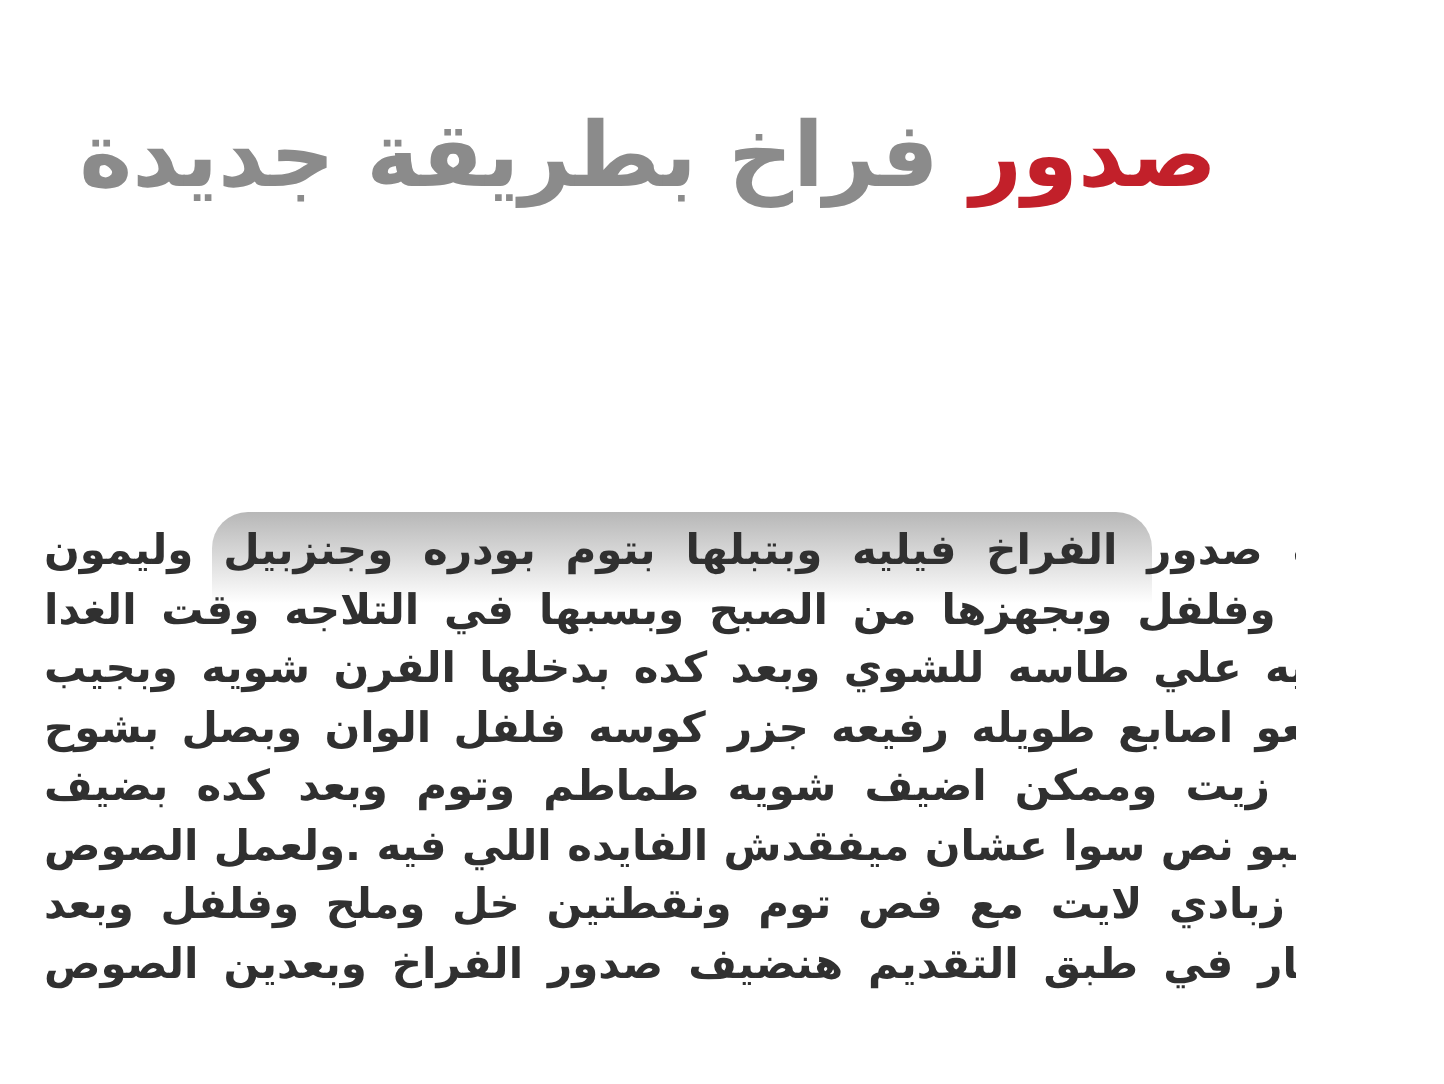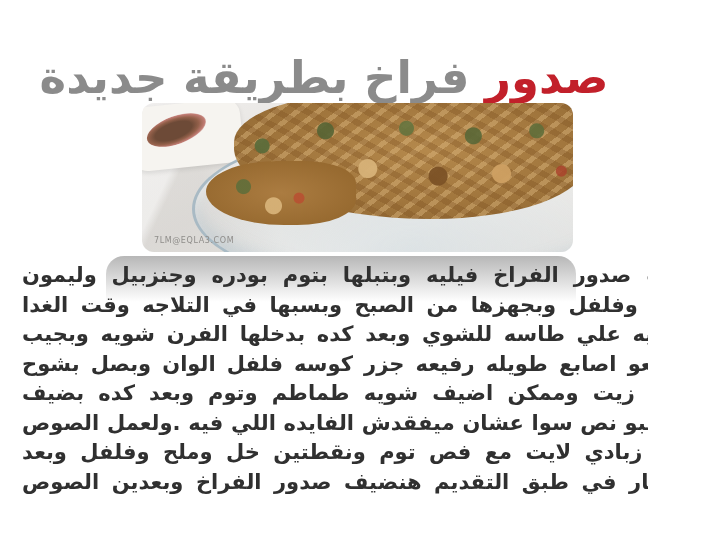--- a/index.html
+++ b/index.html
@@ -118,31 +118,20 @@
 </head>
 <body>
 
 <div class="page">
 
   <h1 class="title">
     <span class="w-red">صدور</span>
     <span class="w-gray">فراخ بطريقة جديدة</span>
   </h1>
 
-  <div class="photo">
-    <div class="plate-tl">
-      <div class="utensil"></div>
-    </div>
-    <div class="bowl"></div>
-    <div class="dish"></div>
-    <div class="chicken-bottom"></div>
-    <div class="food"></div>
-    <div class="food2"></div>
-    <div class="watermark">7LM@EQLA3.COM</div>
-  </div>
 
   <div class="fade-band"></div>
 
   <div class="article">
     <div class="line">بجيب صدور الفراخ فيليه وبتبلها بتوم بودره وجنزبيل وليمون وصويا صوص</div>
     <div class="line">وملح وفلفل وبجهزها من الصبح وبسبها في التلاجه وقت الغدا بطلعها</div>
     <div class="line">وشويه علي طاسه للشوي وبعد كده بدخلها الفرن شويه وبجيب الخضار</div>
     <div class="line">وقطعو اصابع طويله رفيعه جزر كوسه فلفل الوان وبصل بشوح البصل</div>
     <div class="line">بدون زيت وممكن اضيف شويه طماطم وتوم وبعد كده بضيف الخضار بس</div>
     <div class="line">انا بحبو نص سوا عشان ميفقدش الفايده اللي فيه .ولعمل الصوص نص</div>

